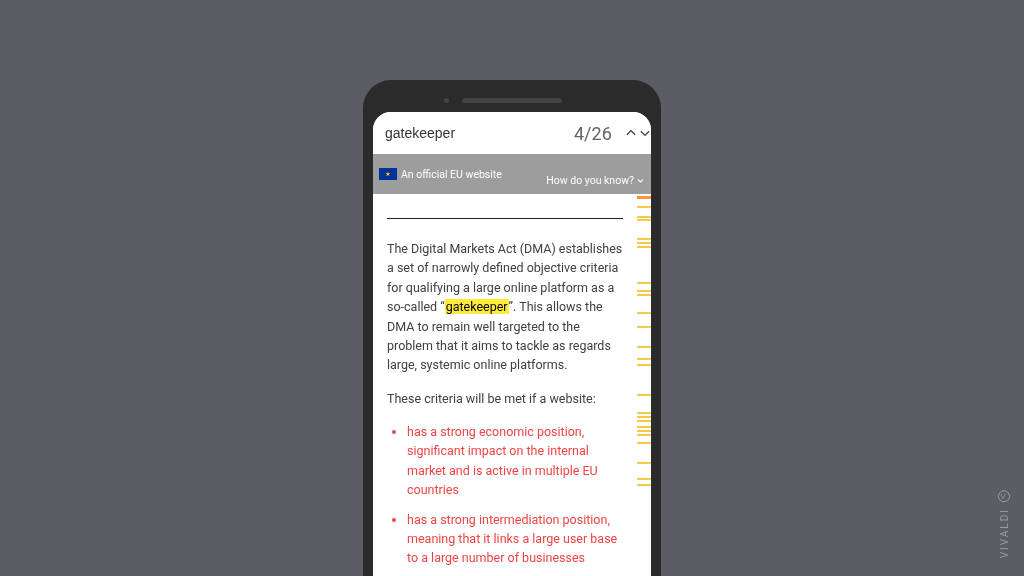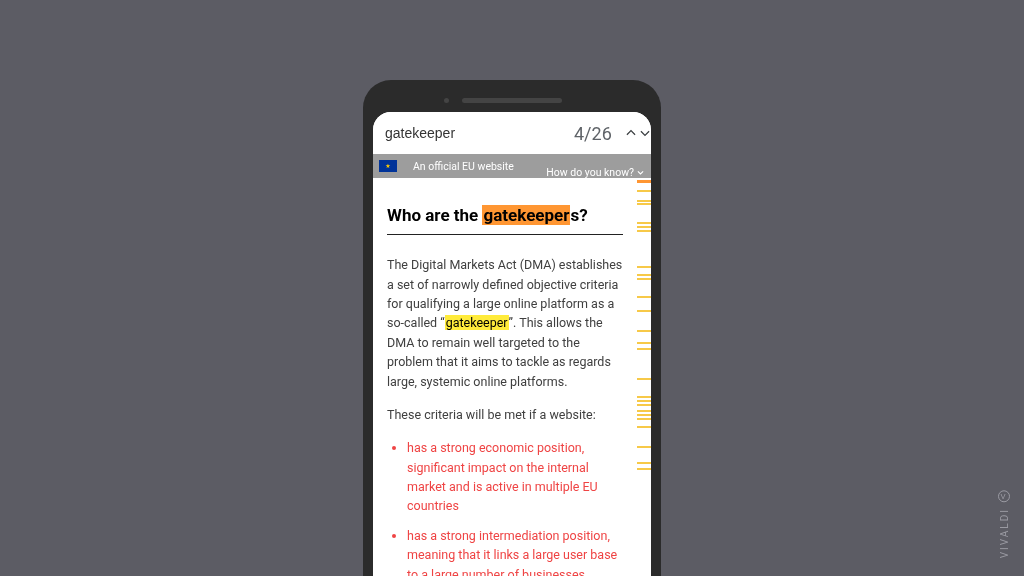--- a/index.html
+++ b/index.html
@@ -85,26 +85,26 @@
     display: flex;
     align-items: center;
     justify-content: center;
     cursor: pointer;
     border-radius: 50%;
   }
   .find-btn svg { stroke: #3c4043; stroke-width: 2.2; fill: none; }
   .eu-banner {
     display: flex;
     align-items: center;
-    height: 24px;
+    height: 40px;
     background: #9d9d9d;
     color: #fff;
     font-size: 10.5px;
     padding: 0 6px;
-    gap: 16px;
+    gap: 4px;
   }
   .eu-flag {
     width: 18px;
     height: 12px;
     background: #003399;
     position: relative;
     display: inline-block;
     flex-shrink: 0;
   }
   .eu-flag::after {
@@ -221,21 +221,20 @@
       <span class="eu-know">
         <span>How do you know?</span>
         <svg width="9" height="9" viewBox="0 0 24 24" style="stroke:#fff;stroke-width:3;fill:none;">
             <polyline points="5 9 12 16 19 9"></polyline>
           </svg>
       </span>
     </div>
 
     <div class="content-wrap">
       <div class="content">
-        <h2><span>Who are the </span><span class="hl-active">gatekeeper</span><span>s?</span></h2>
         <hr class="hr">
         <p><span>The Digital Markets Act (DMA) establishes a set of narrowly defined objective criteria for qualifying a large online platform as a so-called “</span><span class="hl">gatekeeper</span><span>”. This allows the DMA to remain well targeted to the problem that it aims to tackle as regards large, systemic online platforms.</span></p>
         <p>These criteria will be met if a website:</p>
         <ul>
           <li>has a strong economic position, significant impact on the internal market and is active in multiple EU countries</li>
           <li>has a strong intermediation position, meaning that it links a large user base to a large number of businesses</li>
         </ul>
       </div>
       <div class="match-track" id="match-track">
           <div class="tick active" style="top: 2px;"></div>

